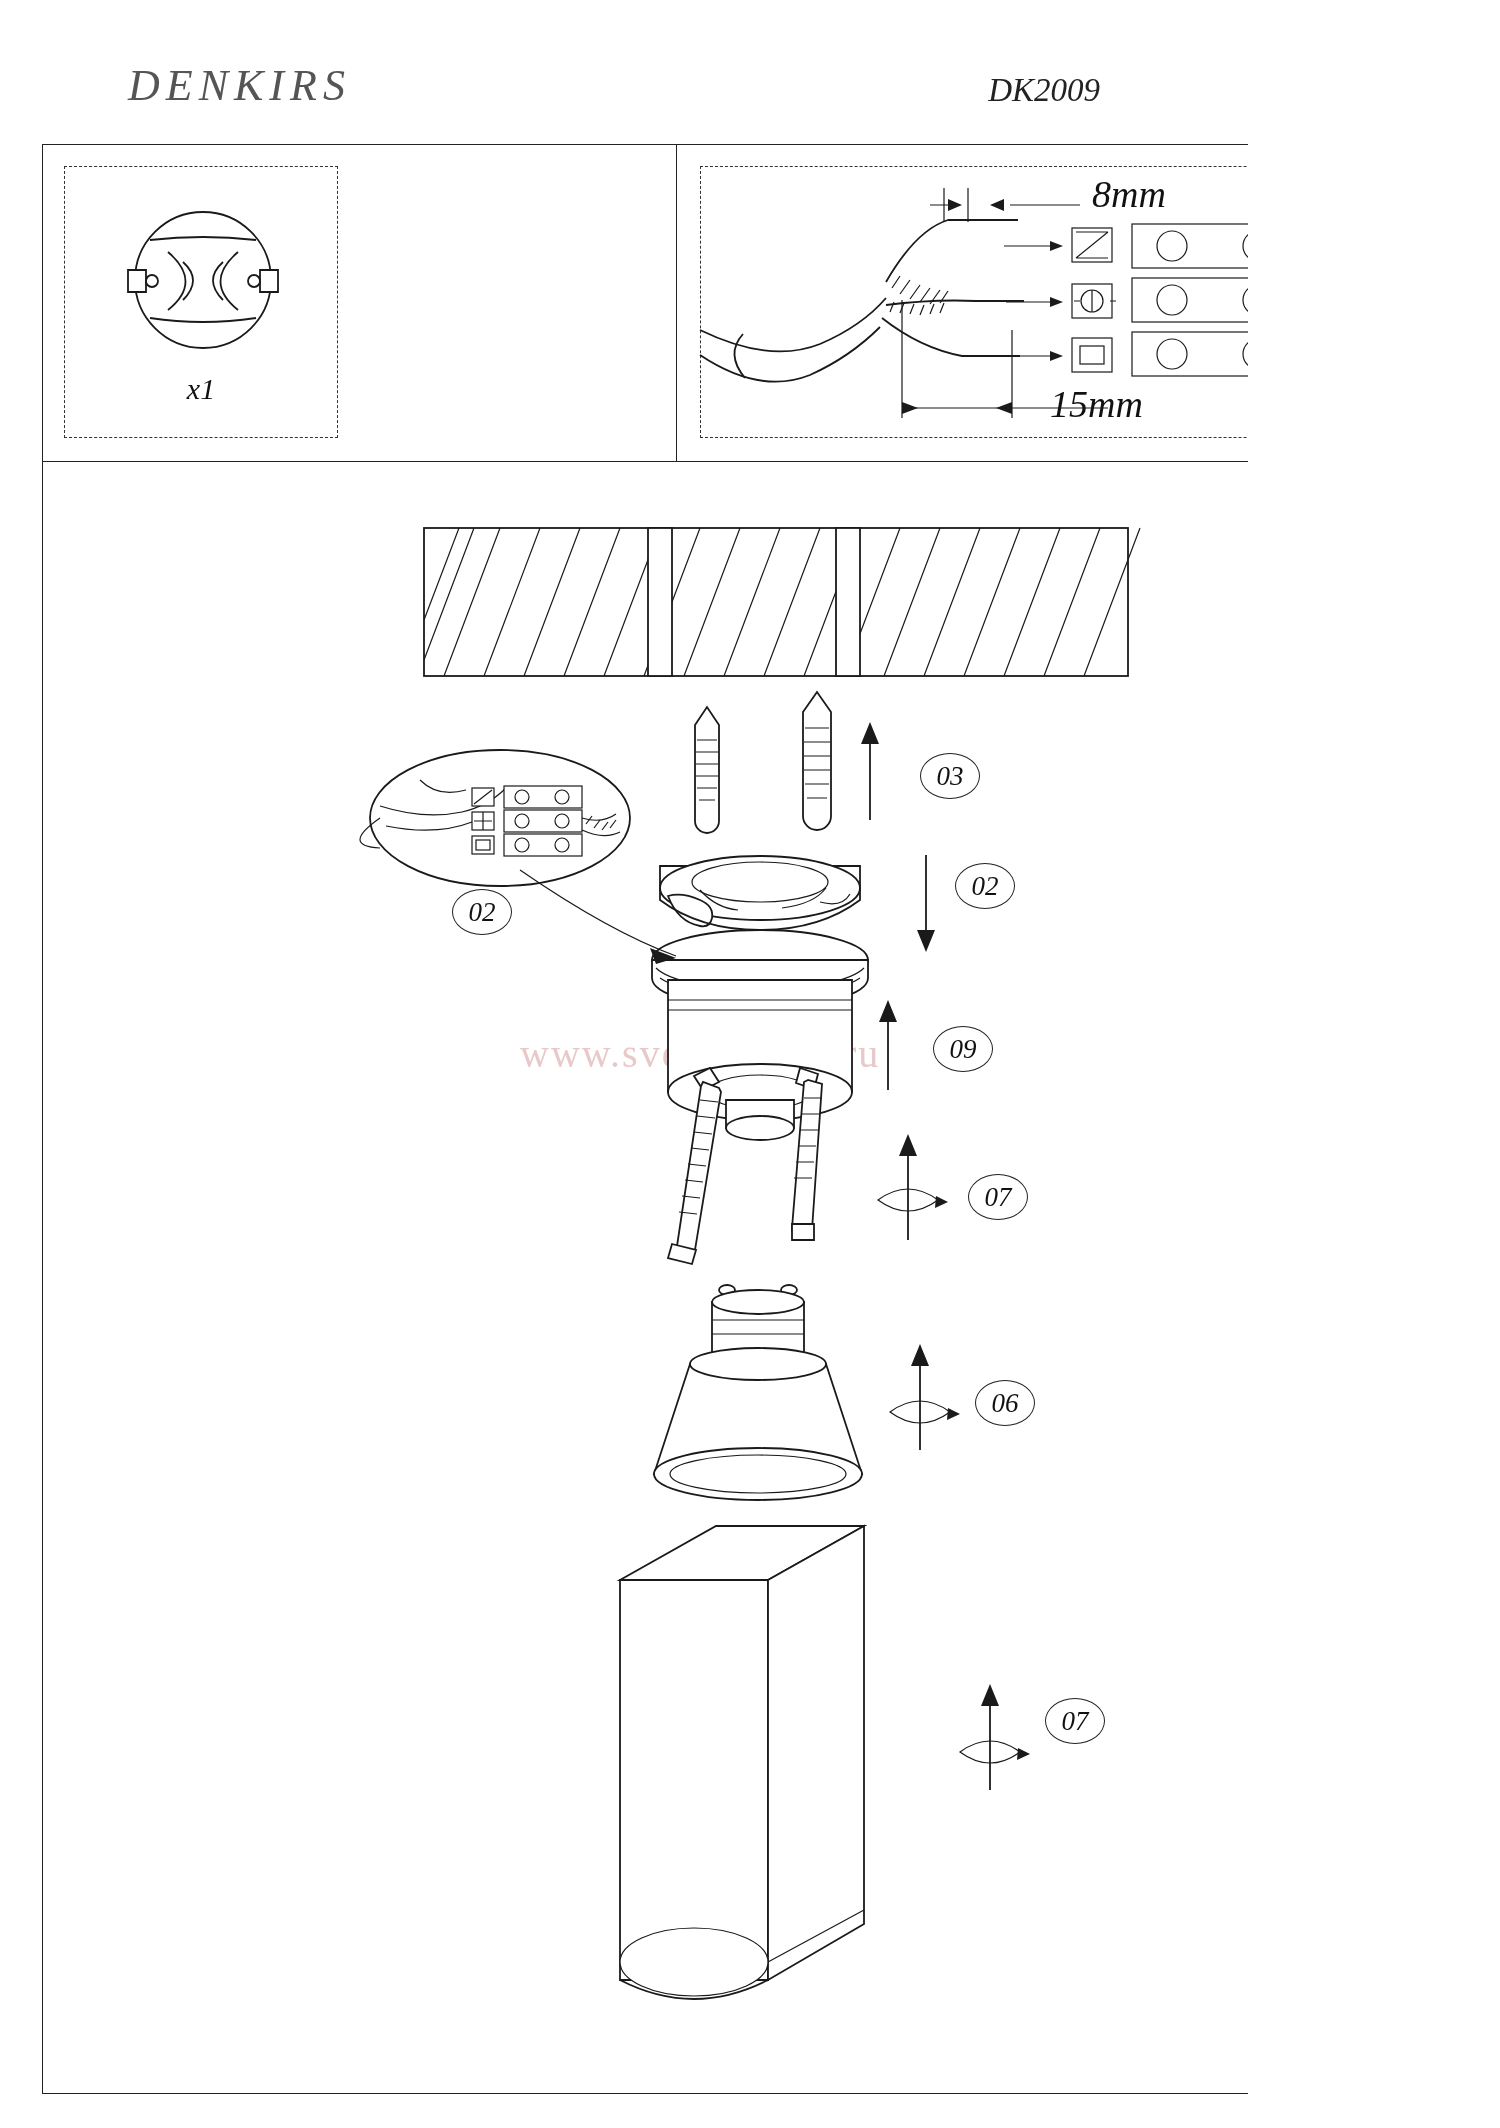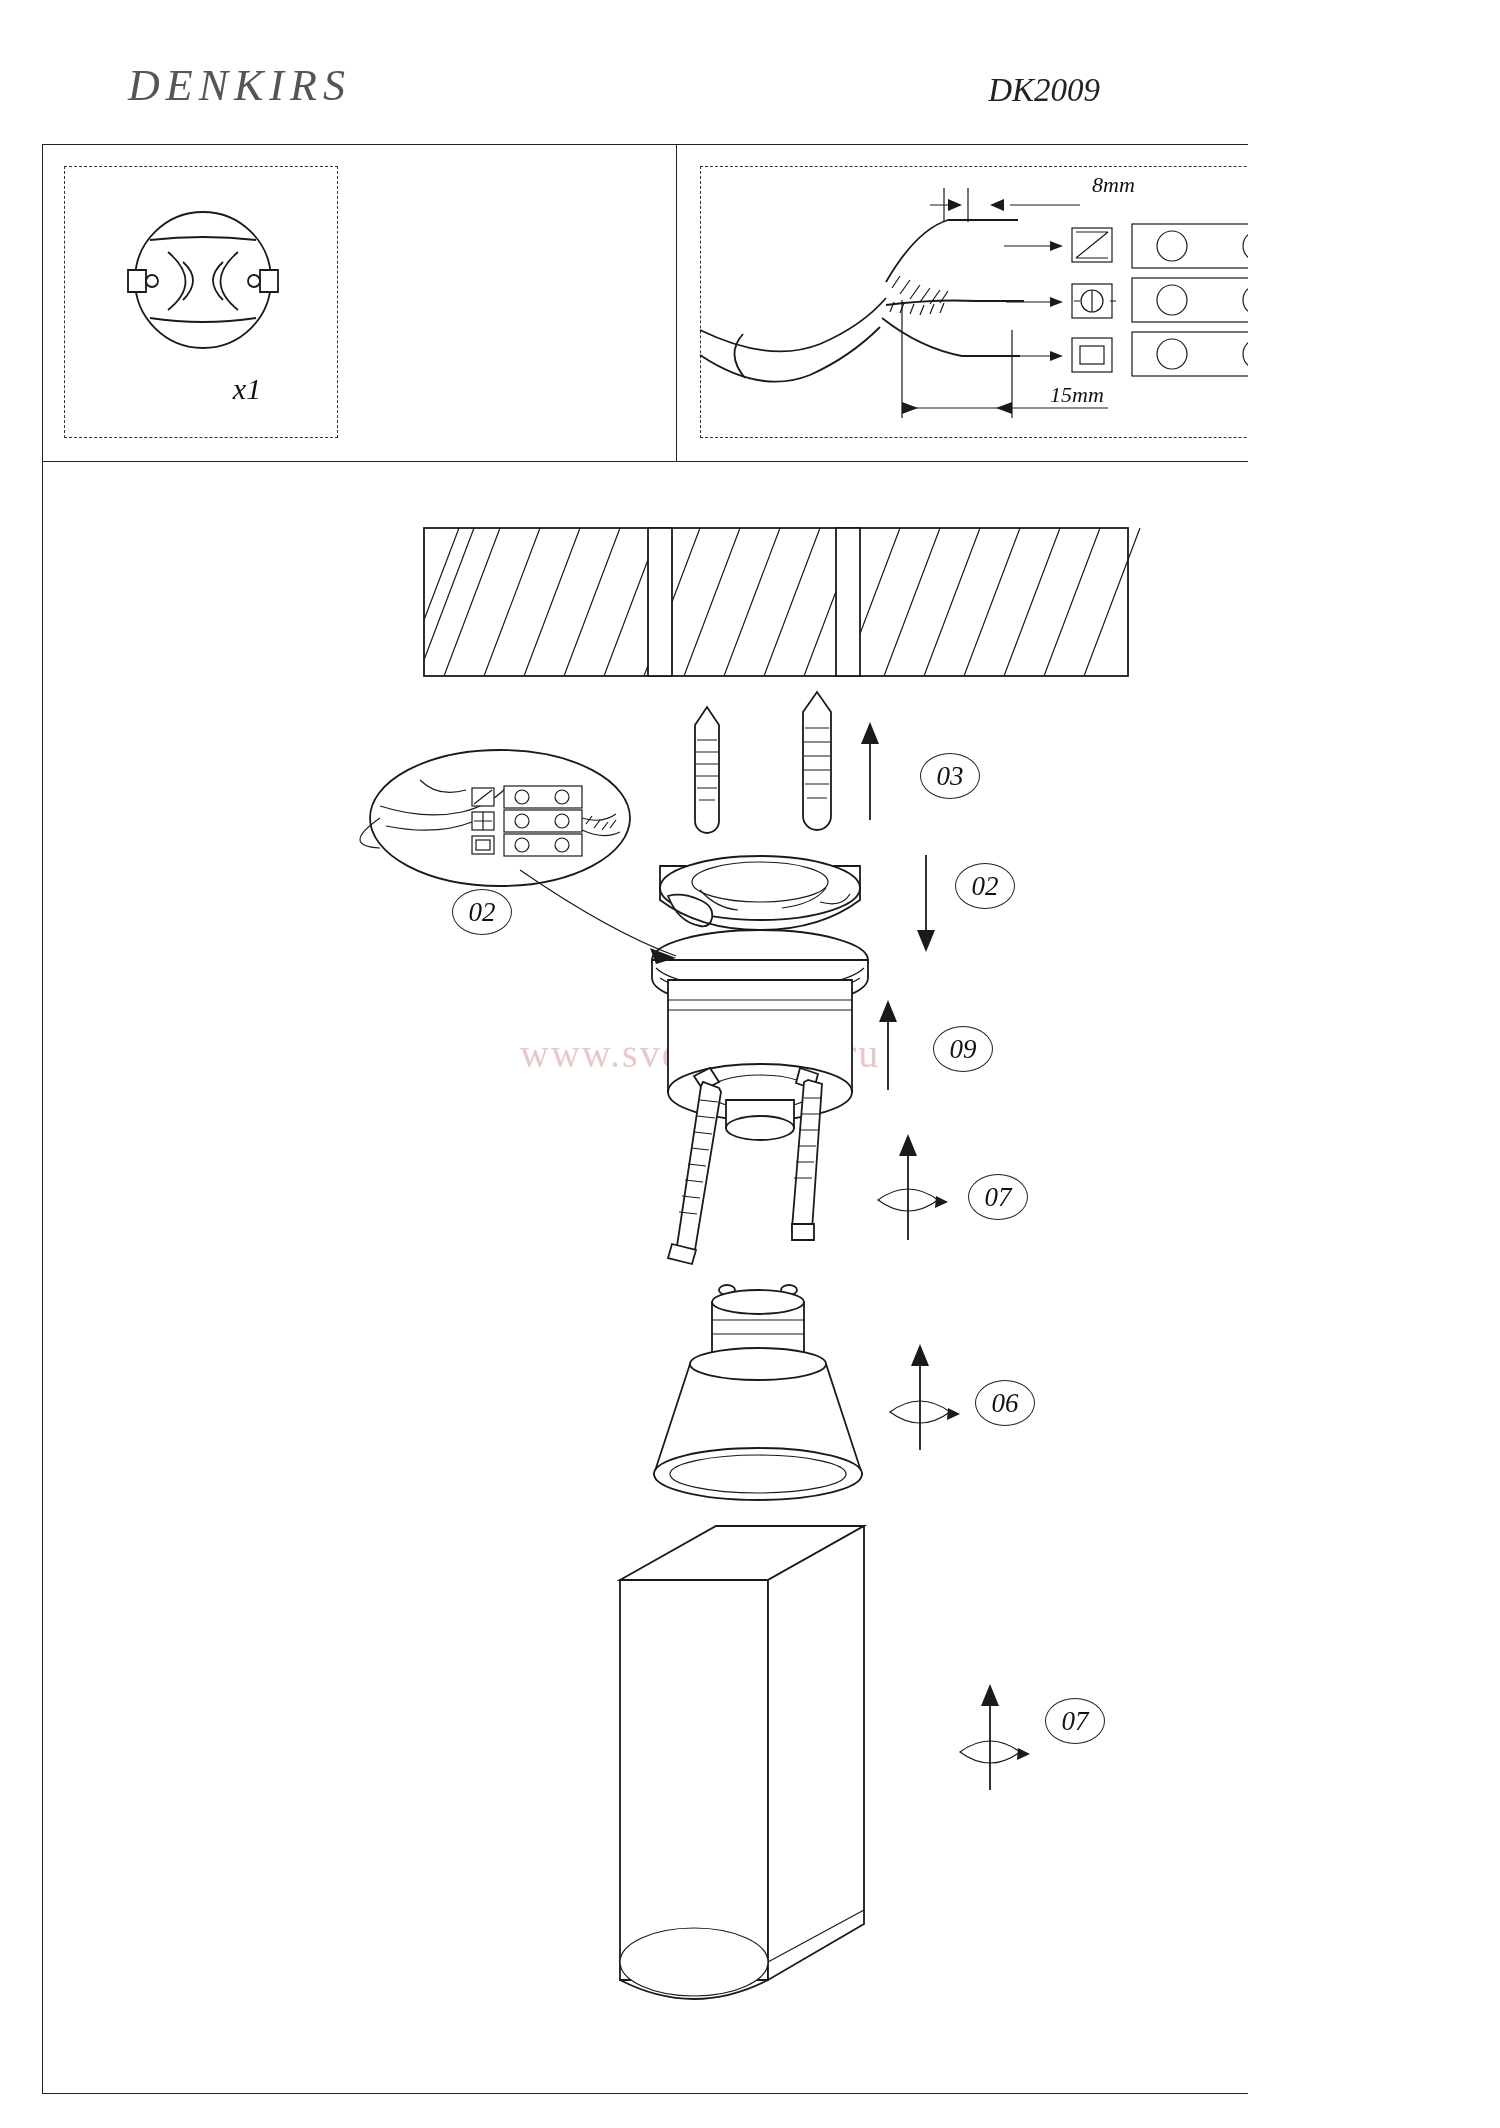--- a/index.html
+++ b/index.html
@@ -22,25 +22,25 @@
   .frame{position:absolute;border:1.5px solid #222;box-sizing:border-box;}
   #outer-frame{left:42px; top:144px; width:1416px; height:1950px;}
   #top-band{left:42px; top:144px; width:1416px; height:318px; border-bottom:1.5px solid #222;}
   #divider-v{position:absolute;left:676px;top:144px;width:0;height:318px;border-left:1.5px solid #222;}
   .dashed{position:absolute;border:1.4px dashed #333;box-sizing:border-box;}
   #parts-box{left:64px; top:166px; width:274px; height:272px;}
   #wire-box{left:700px; top:166px; width:736px; height:272px;}
 
   .qty{
     position:absolute; left:64px; top:372px; width:274px;
-    text-align:center; font-size:30px; font-style:italic; font-family:"Liberation Serif",serif;margin-left:46px;
+    text-align:center; font-size:30px; font-style:italic; font-family:"Liberation Serif",serif;
   }
 
   .dimlabel{
-    position:absolute; font-size:22px; font-style:italic;
+    position:absolute; font-size:38px; font-style:italic;
     font-family:"Liberation Serif", serif; color:#111;
   }
   #dim-8mm{left:1092px; top:172px;}
   #dim-15mm{left:1050px; top:382px;}
 
   
   .step{
     position:absolute; width:58px; height:44px; border:1.6px solid #222;
     border-radius:50%; display:flex; align-items:center; justify-content:center;
     font-size:27px; font-style:italic; font-family:"Liberation Serif",serif; color:#111;

